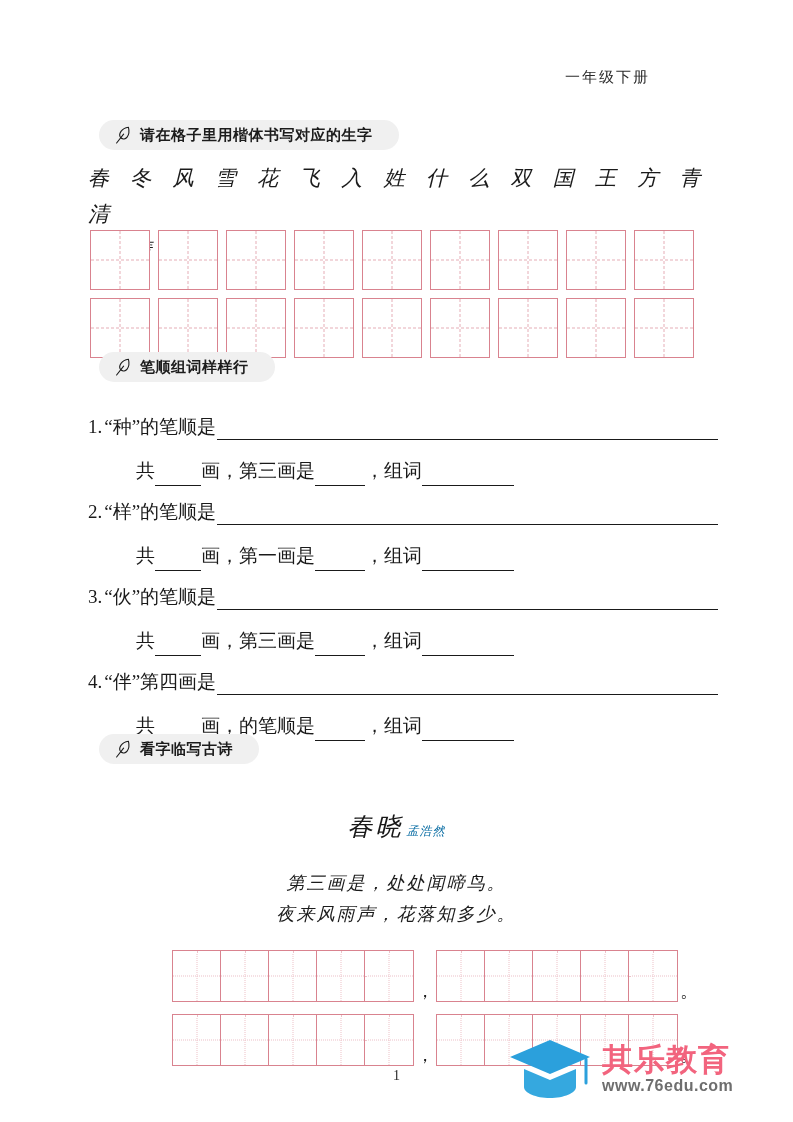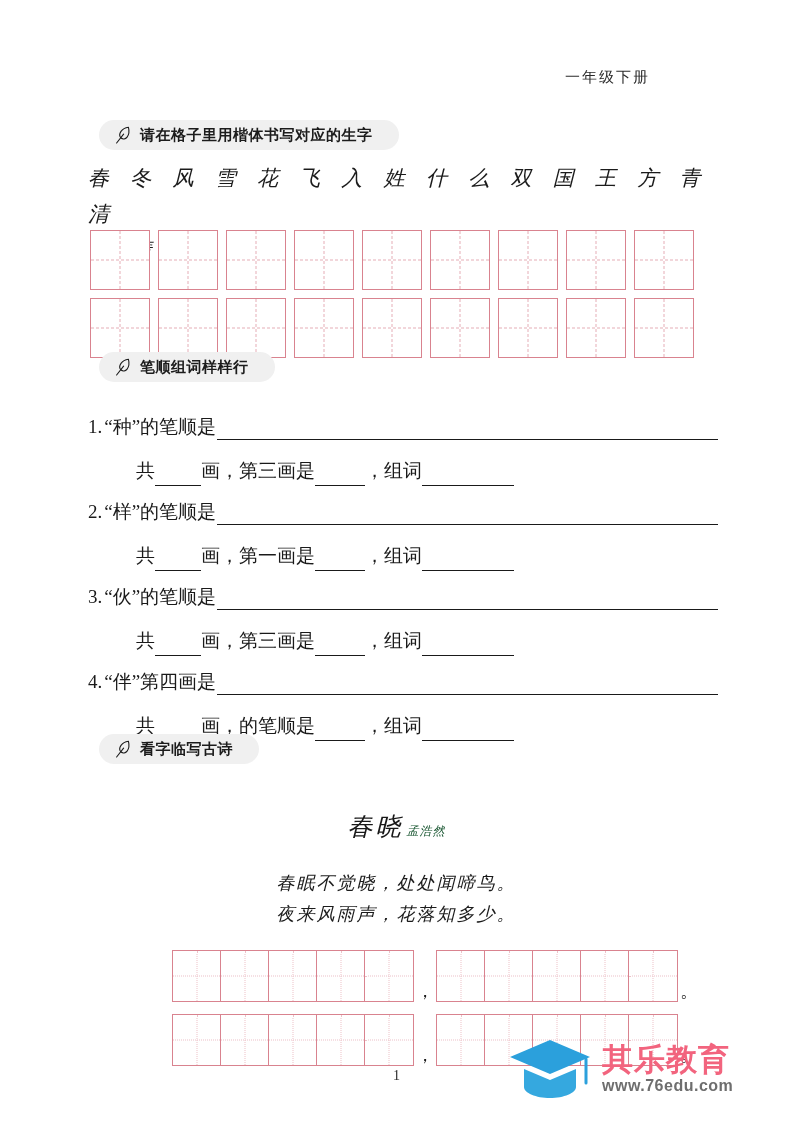--- a/index.html
+++ b/index.html
@@ -171,21 +171,21 @@
     font-size: 25px;
     font-style: italic;
     letter-spacing: 3px;
     color: #181818;
     font-family: Liberation Mono, monospace;
   }
   .poem-author {
     font-size: 12px;
     font-style: italic;
     letter-spacing: 1px;
-    color: #14532d;
+    color: #0369a1;
     margin-left: 3px;
     font-family: "Liberation Serif", "DejaVu Serif", serif;
   }
   .poem-lines {
     position: absolute;
     top: 868px;
     left: 0;
     width: 793px;
     text-align: center;
   }
@@ -404,21 +404,21 @@
       </svg>
     </span>
     <span class="pill-label">看字临写古诗</span>
   </div>
 
   <div class="poem-title-wrap">
     <span class="poem-title">春晓</span><span class="poem-author">孟浩然</span>
   </div>
 
   <div class="poem-lines">
-    <div class="poem-line">春眠不觉晓，处处闻啼鸟。</div>
+    <div class="poem-line">第三画是，处处闻啼鸟。</div>
     <div class="poem-line">夜来风雨声，花落知多少。</div>
   </div>
 
   <div class="copy-grid">
     <div class="copy-row">
       <div class="copy-band">
         <div class="copy-cell"></div>
         <div class="copy-cell"></div>
         <div class="copy-cell"></div>
         <div class="copy-cell"></div>

